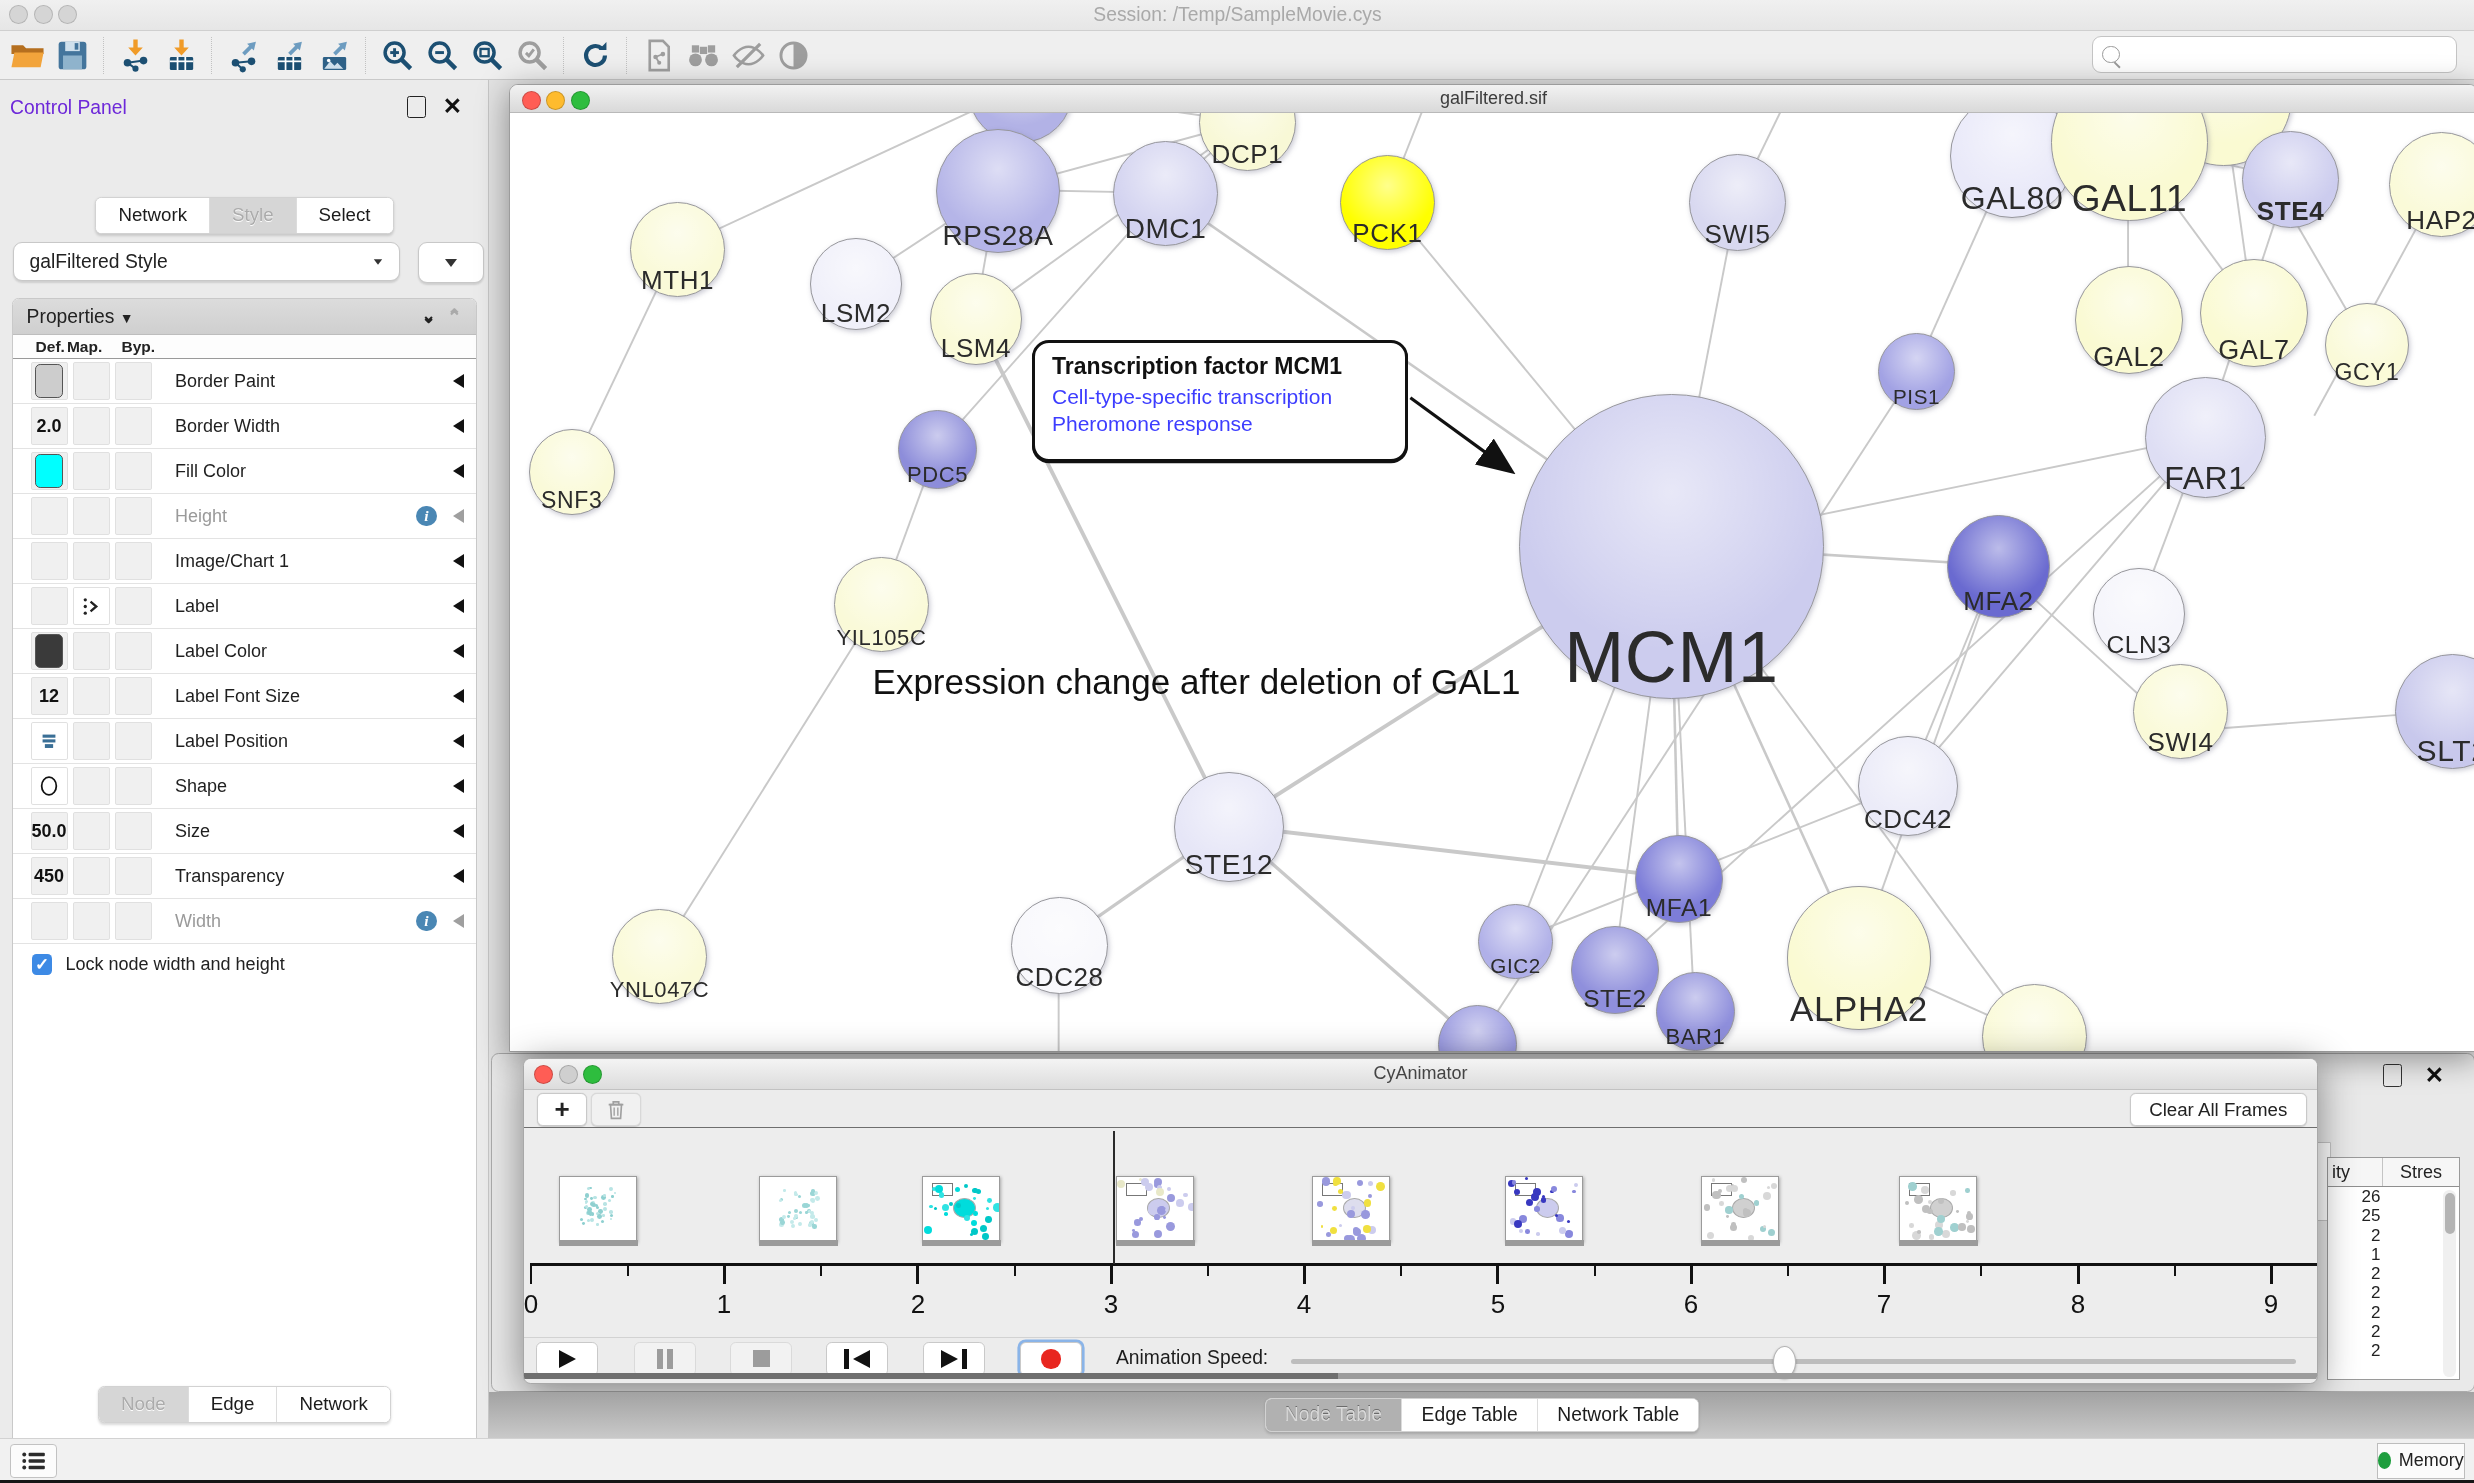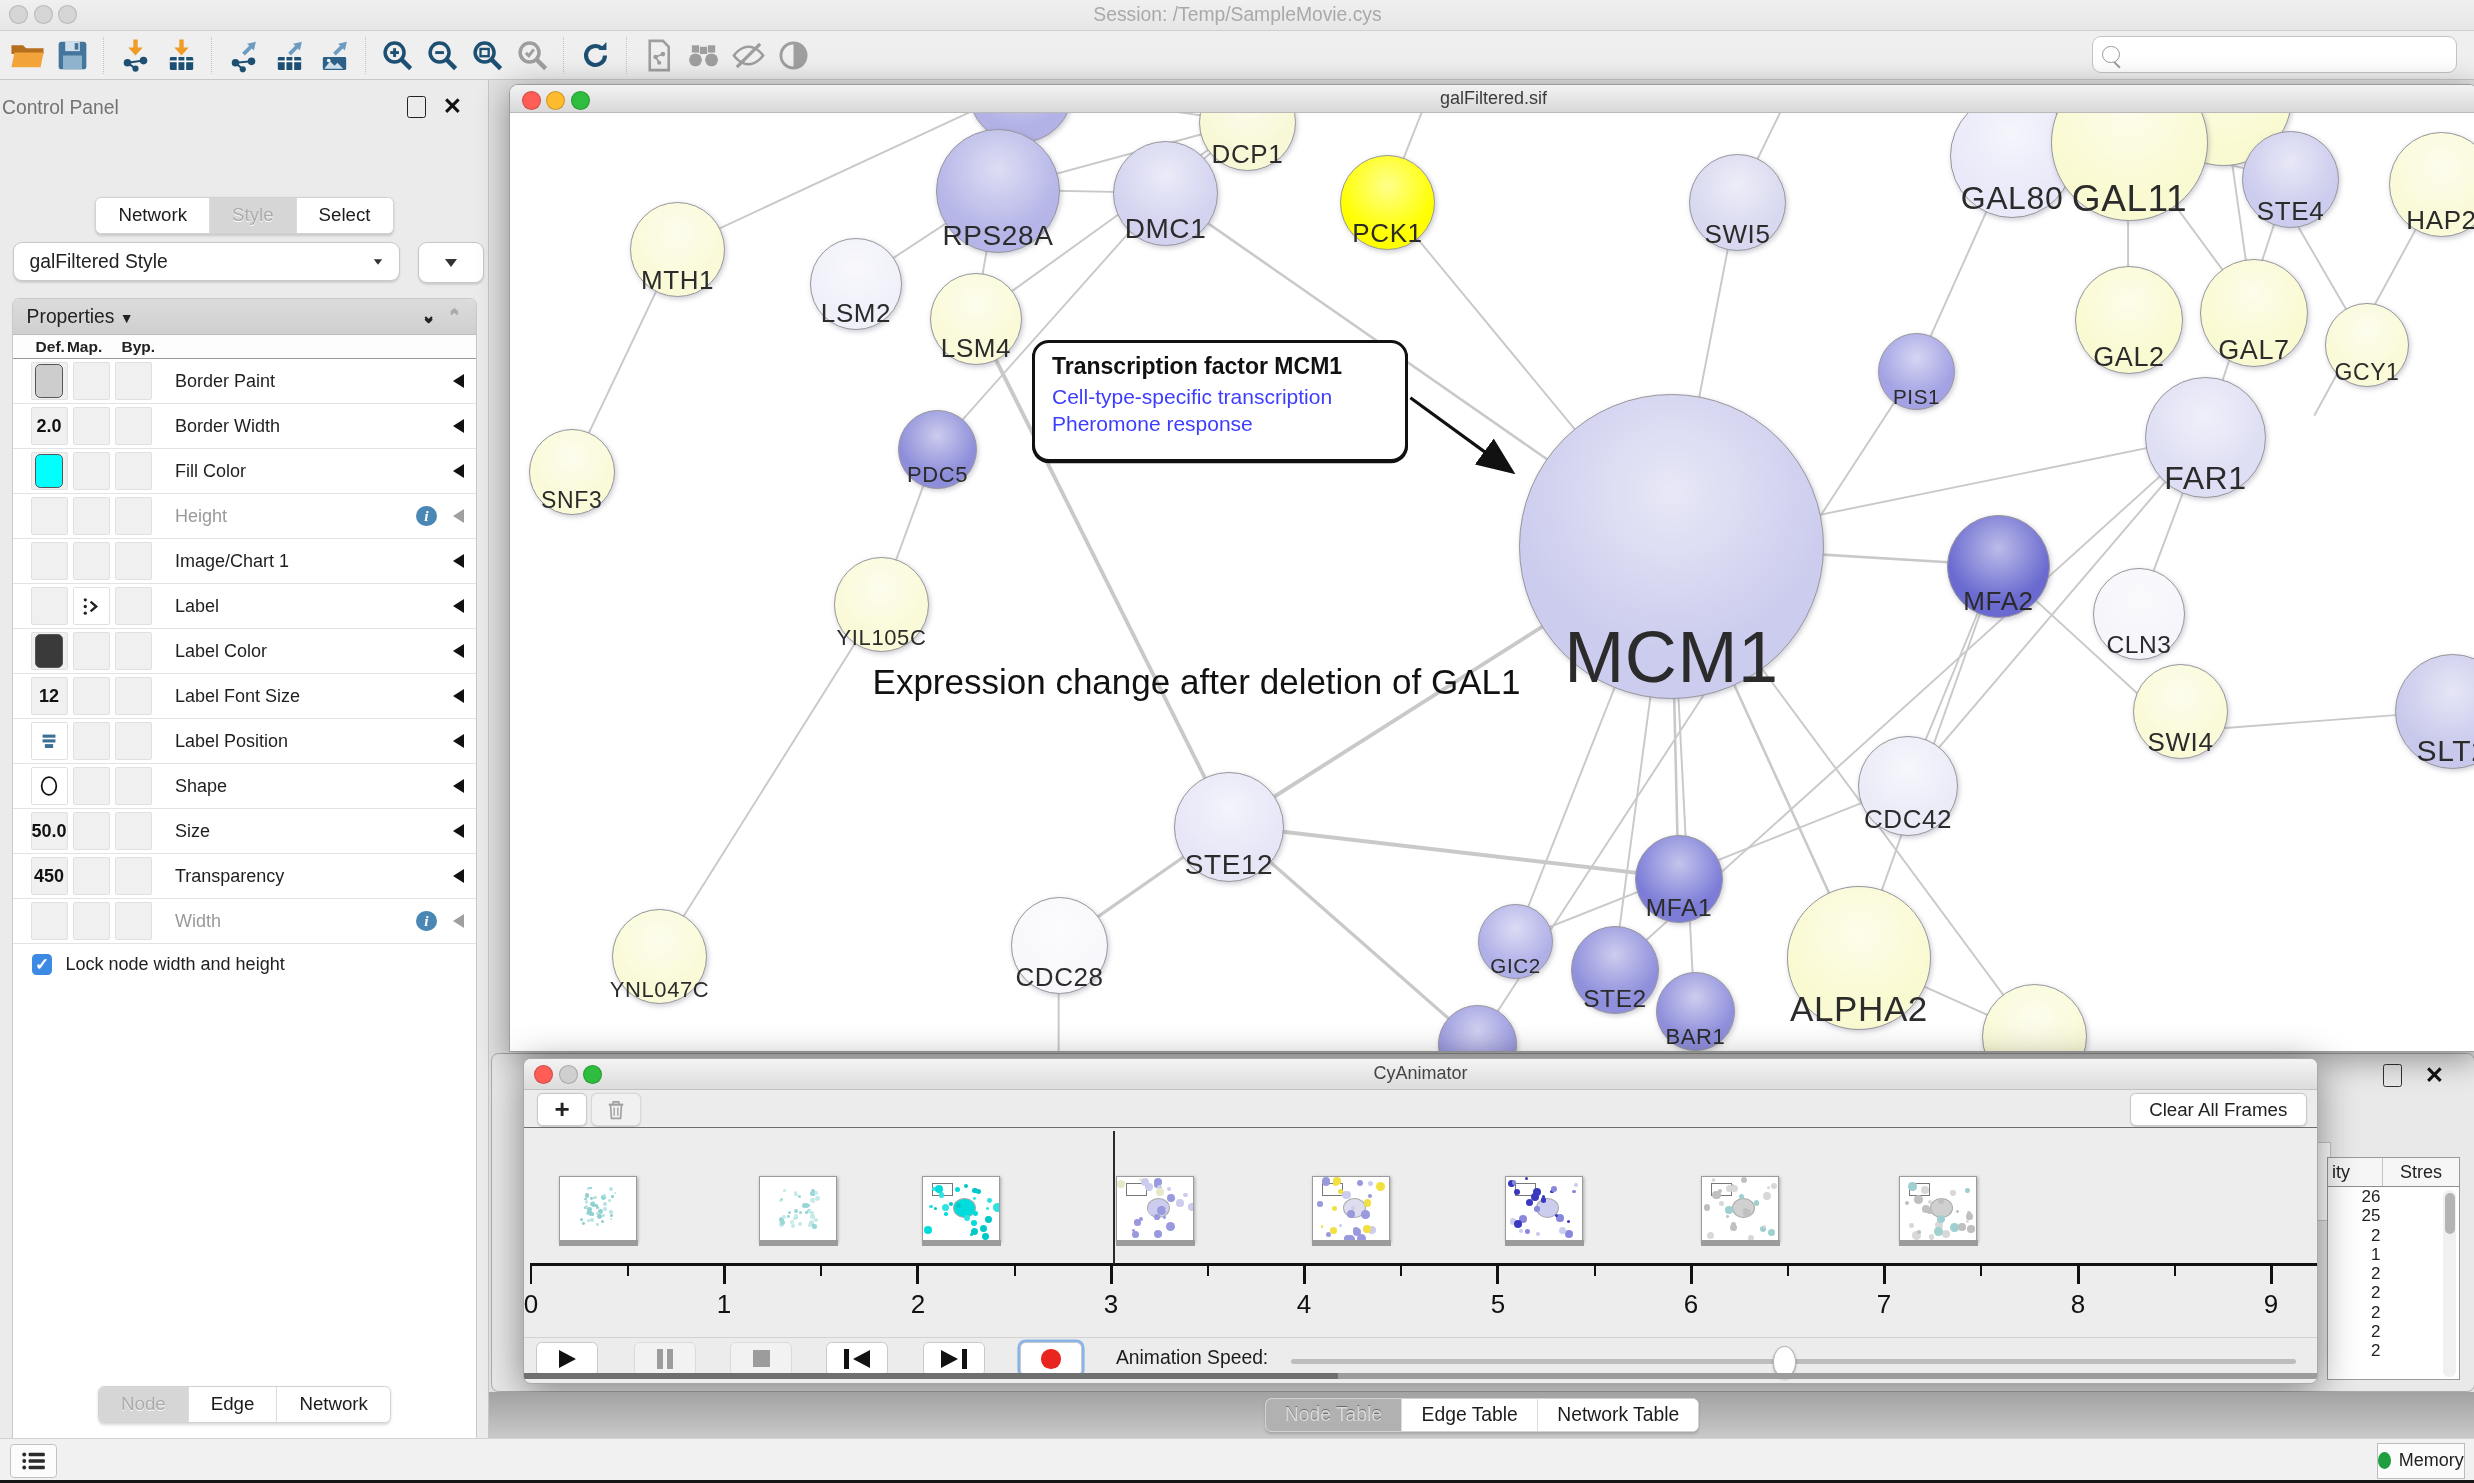--- a/index.html
+++ b/index.html
@@ -18,21 +18,21 @@
   .tbtn svg{width:35px;height:35px}
   .tbtn.dis{opacity:.95}
   .tsep{width:1.3px;height:37px;margin:0 7.7px;border-left:1.3px dotted #c2c2c2}
   .searchbox{position:absolute;right:18px;top:5.2px;width:365px;height:37px;background:#fff;border:1.3px solid #c4c4c4;
              border-radius:9px;display:flex;align-items:center;padding-left:9px;box-sizing:border-box}
   .searchbox input{border:none;outline:none;font-size:18px;width:309px;background:transparent;font-family:inherit}
   .mag{width:15.5px;height:15.5px;border:1.9px solid #9a9a9a;border-radius:50%;position:relative;margin-right:6.4px}
   .mag:after{content:"";position:absolute;width:1.9px;height:7.7px;background:#9a9a9a;left:13px;top:14px;transform:rotate(-45deg)}
   
   .cpanel{left:0;top:80px;width:489px;height:1359px;background:#ebebeb;border-right:1.3px solid #c6c6c6;box-sizing:border-box}
-  .cpanel-title{position:absolute;left:2px;top:17px;font-size:19.3px;color:#737373}
+  .cpanel-title{position:absolute;left:10px;top:17px;font-size:19.3px;color:#6d28d9}
   .float-glyph{width:17px;height:20.6px;border:1.9px solid #222;border-radius:2.6px;display:inline-block}
   .x-glyph{font-size:23px;font-weight:bold;color:#111;line-height:20.6px}
   .seg{display:flex;border-radius:6.4px;overflow:hidden;border:1.3px solid #d2d2d2;background:#fff;
        box-shadow:0 1.3px 2.6px rgba(0,0,0,.15)}
   .seg .s{padding:6.4px 22px;font-size:18.7px;color:#1c1c1c;background:#fff;border-right:1.3px solid #dcdcdc;white-space:nowrap}
   .seg .s:last-child{border-right:none}
   .seg .s.on{background:#d6d6d6;color:#ababab;text-shadow:0 0.6px 0 rgba(255,255,255,.95)}
   .combo{position:absolute;left:13px;top:162px;width:387px;height:39px;background:#fff;border:1.3px solid #c8c8c8;
          border-radius:9px;display:flex;align-items:center;justify-content:space-between;
          padding:0 15.5px;box-sizing:border-box;font-size:19.3px;box-shadow:0 1.3px 1.9px rgba(0,0,0,.12)}
@@ -665,21 +665,21 @@
         </div>
         <div class="gnode" style="left: 1179px; top: 41px; width: 95px; height: 95px; background: radial-gradient(circle at 50% 32%, rgba(255, 255, 255, 0.55), rgba(255, 255, 255, 0) 62%), rgb(216, 216, 240);">
           <span style="font-size: 26px;">SWI5</span>
         </div>
         <div class="gnode" style="left: 1440px; top: -18.7px; width: 122px; height: 122px; background: radial-gradient(circle at 50% 32%, rgba(255, 255, 255, 0.55), rgba(255, 255, 255, 0) 62%), rgb(233, 233, 249);">
           <span style="font-size: 32px;">GAL80</span>
         </div>
         <div class="gnode" style="left: 1541px; top: -49px; width: 155px; height: 155px; background: radial-gradient(circle at 50% 32%, rgba(255, 255, 255, 0.55), rgba(255, 255, 255, 0) 62%), rgb(250, 250, 210);">
           <span style="font-size: 37px;">GAL11</span>
         </div>
-        <div class="gnode" style="left: 1732px; top: 18px; width: 95px; height: 95px; background: radial-gradient(circle at 50% 32%, rgba(255, 255, 255, 0.55), rgba(255, 255, 255, 0) 62%), rgb(204, 204, 238);">
+        <div class="gnode" style="left: 1732px; top: 18px; width: 95px; height: 95px; background: radial-gradient(circle at 50% 32%, rgba(255, 255, 255, 0.55), rgba(255, 255, 255, 0) 62%), rgb(204, 204, 238); font-weight: bold;">
           <span style="font-size: 26px;">STE4</span>
         </div>
         <div class="gnode" style="left: 1879px; top: 19.3px; width: 103px; height: 103px; background: radial-gradient(circle at 50% 32%, rgba(255, 255, 255, 0.55), rgba(255, 255, 255, 0) 62%), rgb(250, 250, 216);">
           <span style="font-size: 26px;">HAP2</span>
         </div>
         <div class="gnode" style="left: 1565px; top: 153px; width: 106px; height: 106px; background: radial-gradient(circle at 50% 32%, rgba(255, 255, 255, 0.55), rgba(255, 255, 255, 0) 62%), rgb(250, 250, 210);">
           <span style="font-size: 27px;">GAL2</span>
         </div>
         <div class="gnode" style="left: 1690px; top: 146px; width: 106px; height: 106px; background: radial-gradient(circle at 50% 32%, rgba(255, 255, 255, 0.55), rgba(255, 255, 255, 0) 62%), rgb(250, 250, 210);">
           <span style="font-size: 27px;">GAL7</span>

